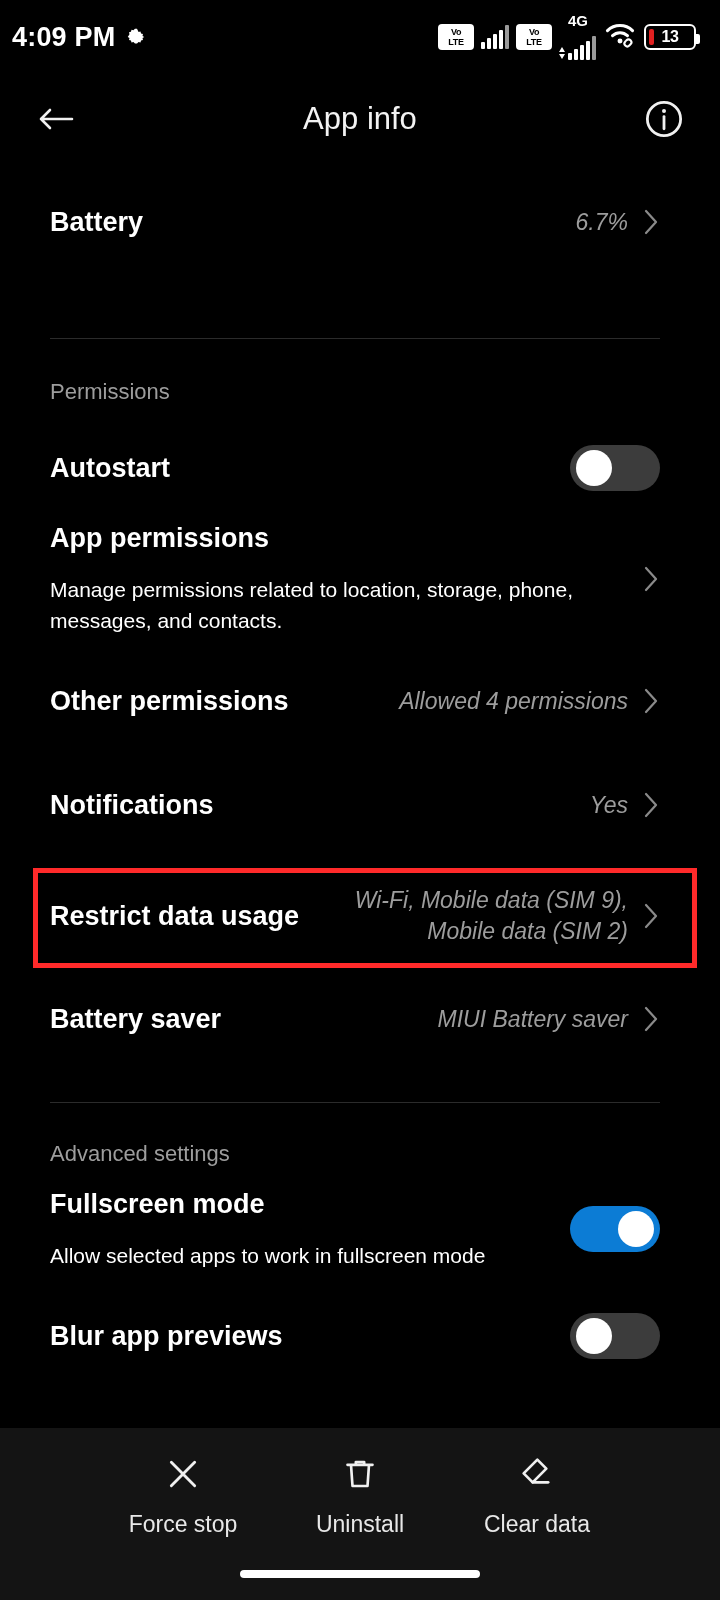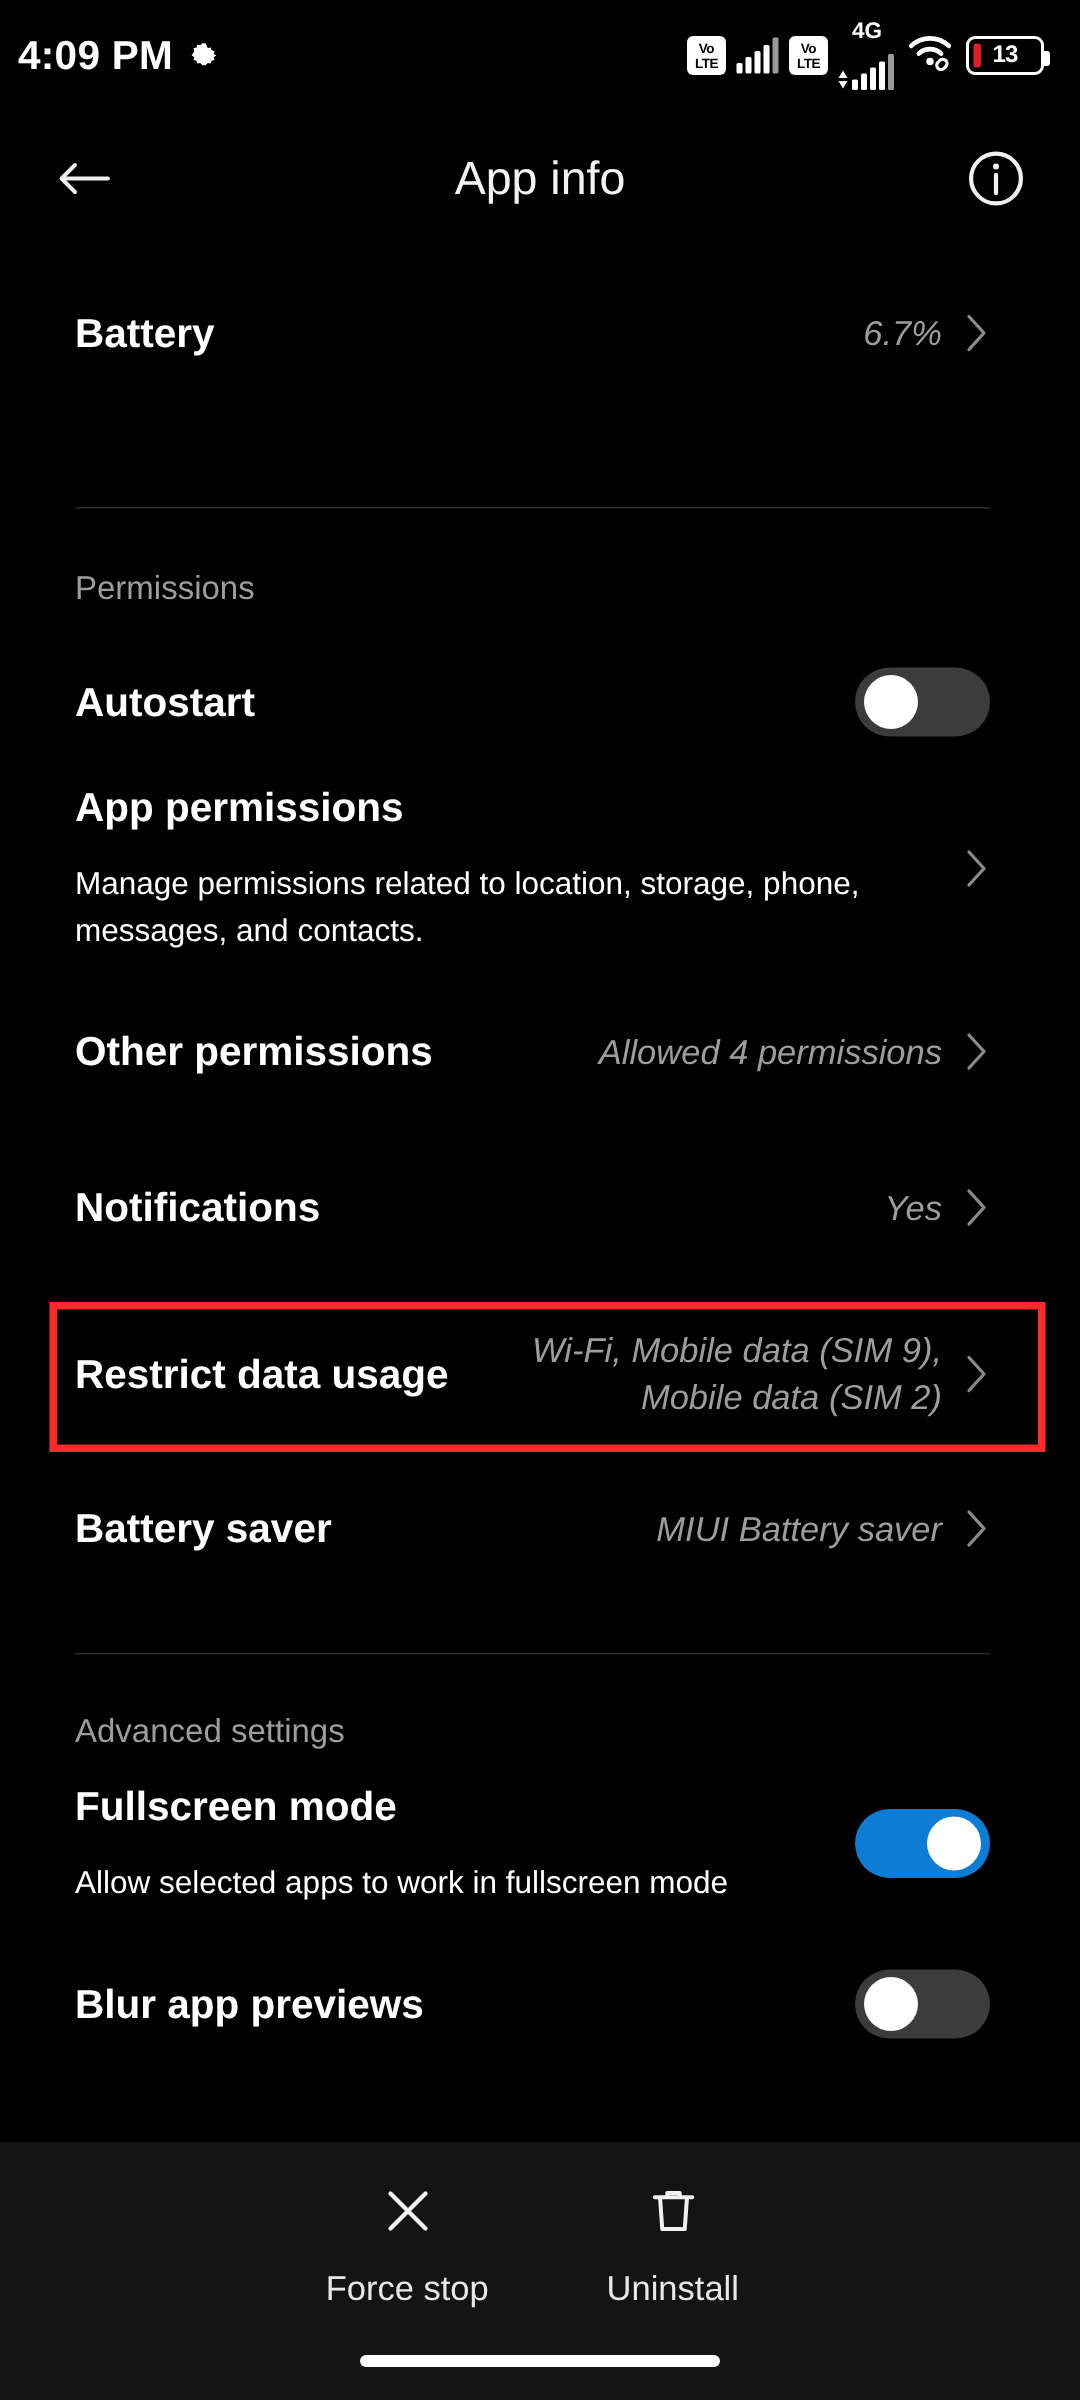--- a/index.html
+++ b/index.html
@@ -15,21 +15,21 @@
   .statusbar {
     position:absolute; top:0; left:0; width:720px; height:74px;
     display:flex; align-items:center; justify-content:space-between;
     padding:0 24px 0 12px;
   }
   .sb-left { display:flex; align-items:center; gap:10px; }
   .sb-clock { color:#fff; font-size:27px; font-weight:700; letter-spacing:.2px; }
   .gear-ic { width:22px; height:22px; display:block; }
   .sb-right { display:flex; align-items:center; gap:7px; }
   .volte {
-    width:26px; height:26px; border-radius:4px; background:#fff; color:#000;
+    width:36px; height:26px; border-radius:4px; background:#fff; color:#000;
     display:flex; flex-direction:column; align-items:center; justify-content:center;
     font-size:9px; font-weight:700; line-height:10px; letter-spacing:-.3px;
   }
   .bars { display:flex; align-items:flex-end; gap:2px; height:24px; }
   .bars i { display:block; width:4px; background:#fff; border-radius:1px; }
   .bars i:nth-child(1){height:7px}
   .bars i:nth-child(2){height:11px}
   .bars i:nth-child(3){height:15px}
   .bars i:nth-child(4){height:19px}
   .bars i:nth-child(5){height:24px;background:#9a9a9a}
@@ -320,17 +320,26 @@
         <span class="action-label">Force stop</span>
       </div>
       <div class="action">
         <span>
           <svg width="40" height="40" viewBox="0 0 24 24" fill="none" stroke="#f0f0f0" stroke-width="1.6" stroke-linecap="round" stroke-linejoin="round">
             <path d="M4.5 6.5h15M9.5 6.5V4.8h5v1.7M6.6 6.5l.9 12.7h9l.9-12.7"></path>
           </svg>
         </span>
         <span class="action-label">Uninstall</span>
       </div>
+      <div class="action">
+        <span>
+          <svg width="40" height="40" viewBox="0 0 24 24" fill="none" stroke="#f0f0f0" stroke-width="1.6" stroke-linecap="round" stroke-linejoin="round">
+            <path d="M12.2 3.4L4 11.6l5.4 5.4 8.2-8.2z"></path>
+            <path d="M9.4 17h9.3"></path>
+          </svg>
+        </span>
+        <span class="action-label">Clear data</span>
+      </div>
     </div>
     <div class="home-ind"></div>
   </div>
 
 </div>
 
 </body></html>

